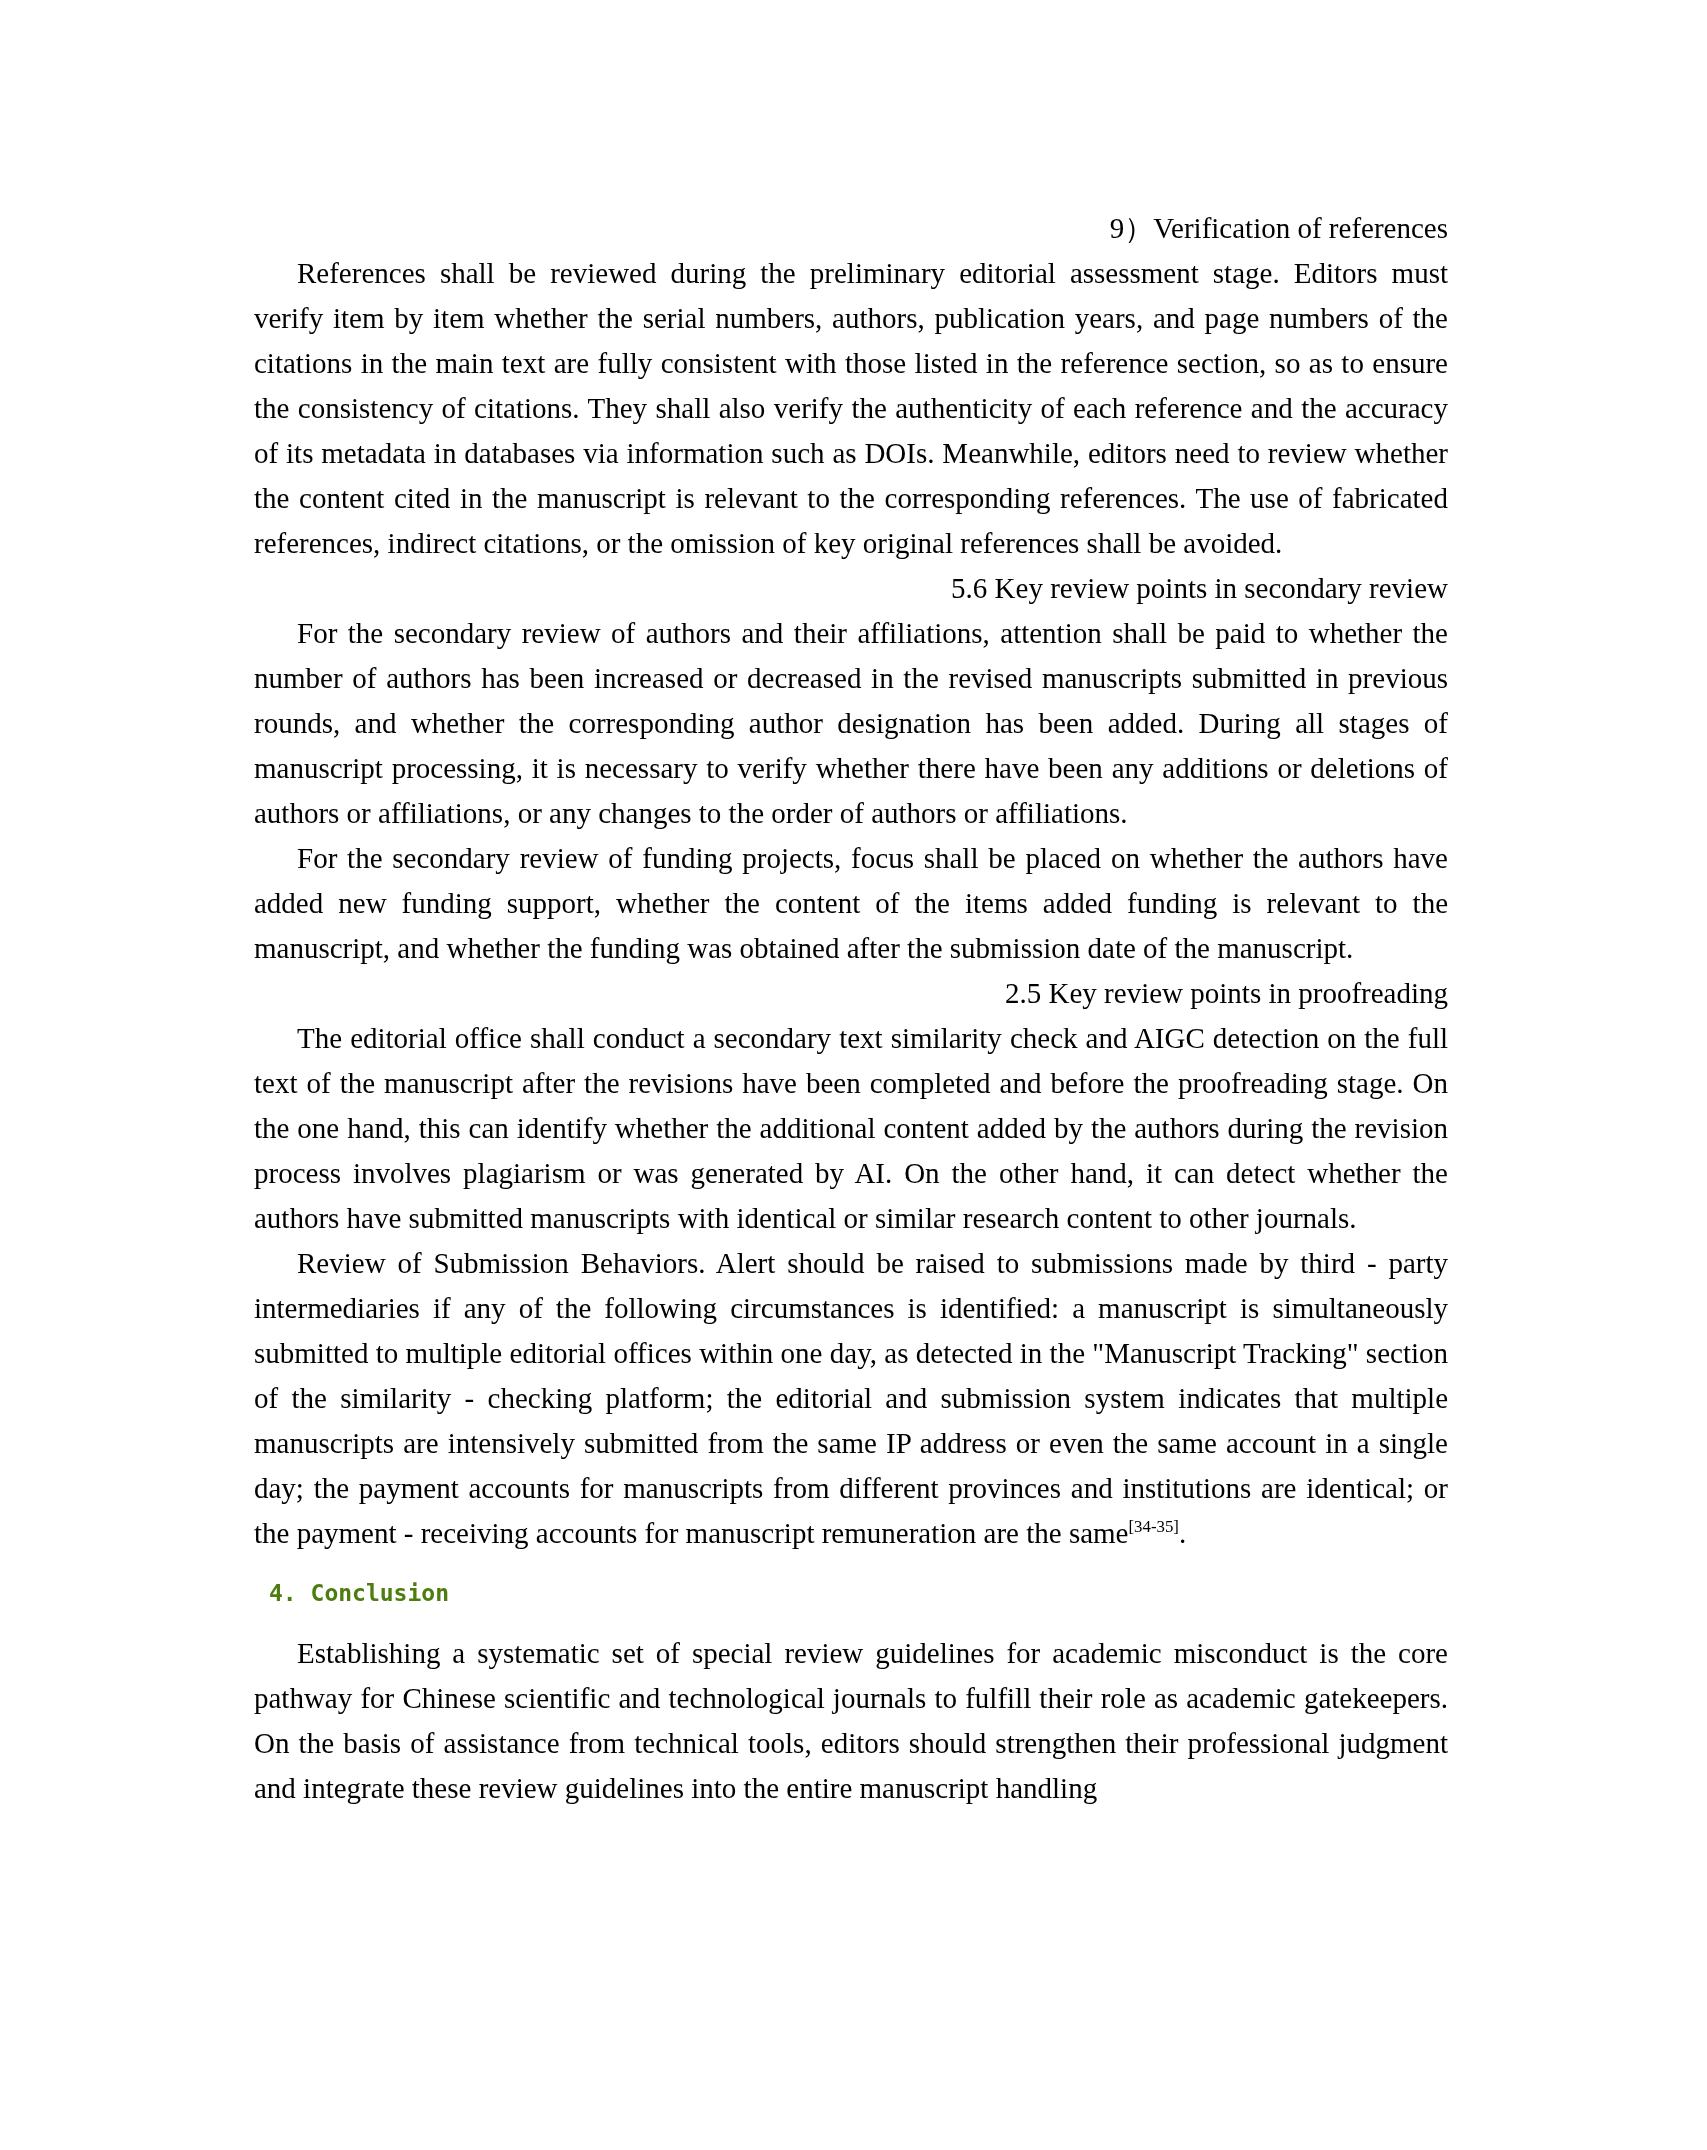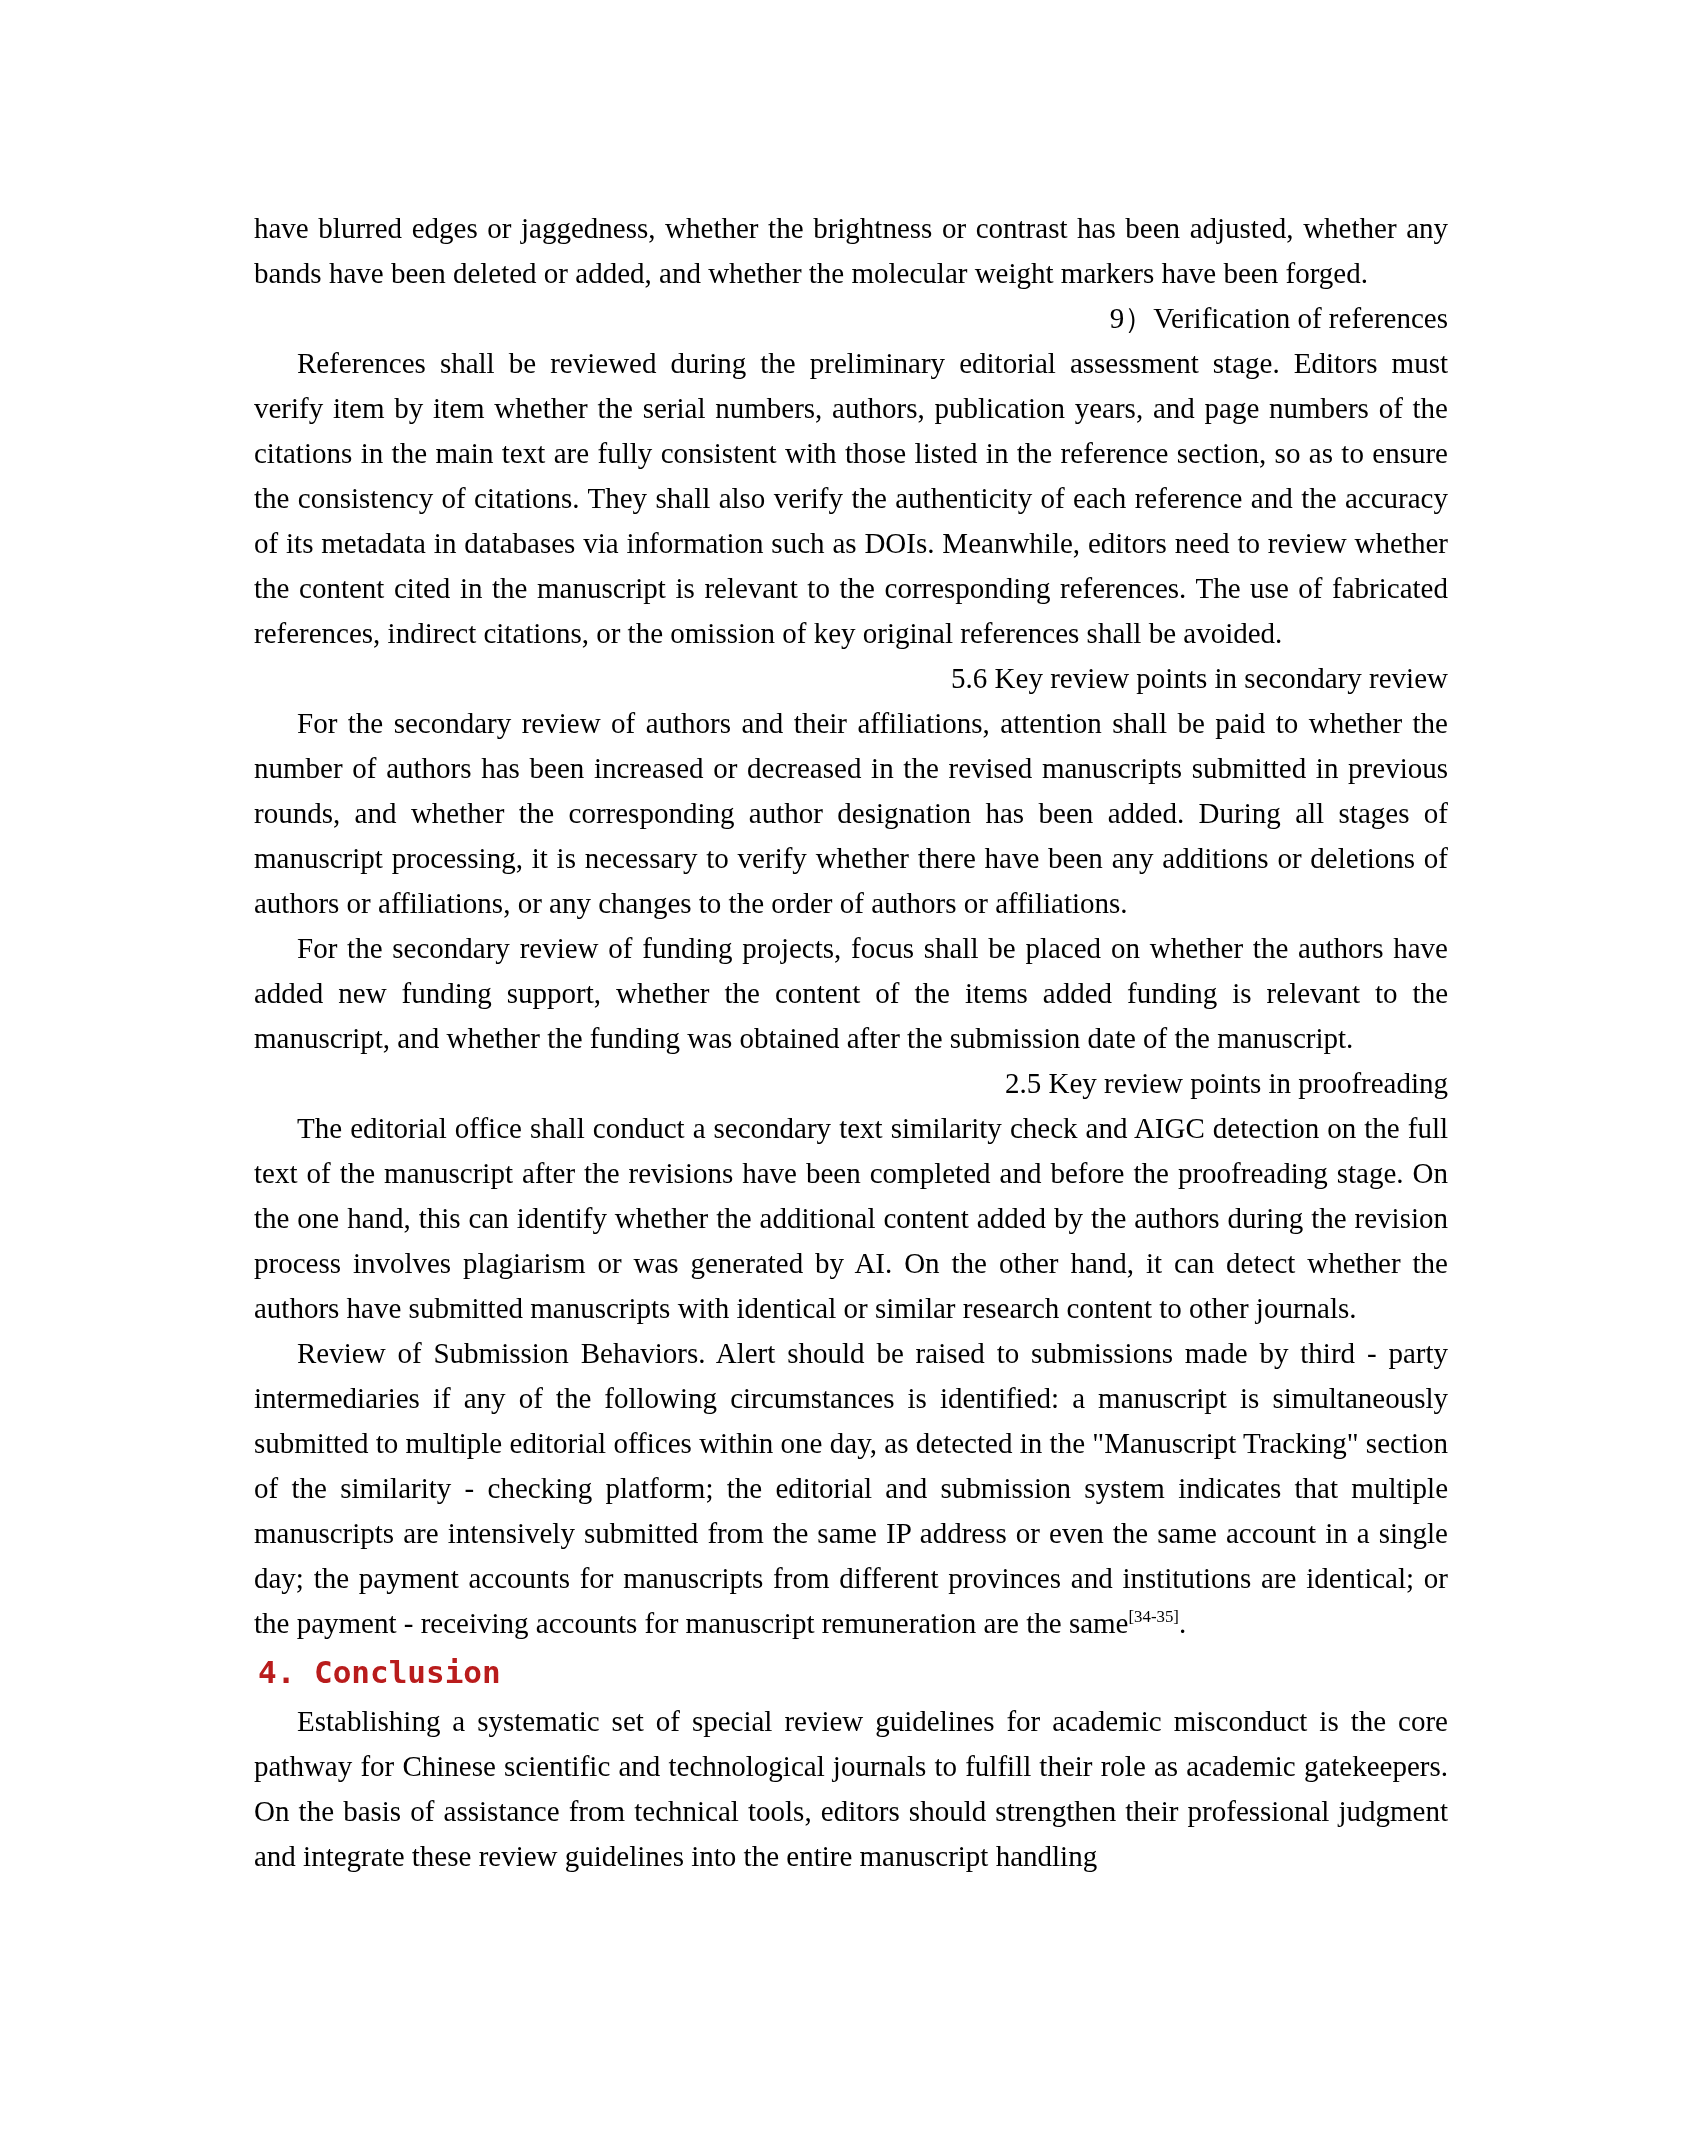--- a/index.html
+++ b/index.html
@@ -33,41 +33,40 @@
   }
   p.section-heading {
     margin: 0;
     font-family: "Liberation Serif", "DejaVu Serif", serif;
     font-size: 29px;
     line-height: 45px;
     color: #000000;
     text-align: right;
   }
   p.chapter-heading {
-    margin: 4px;
+    margin: 15px;
     font-family: "DejaVu Sans Mono", "Liberation Mono", monospace;
     font-weight: bold;
-    font-size: 31px;
+    font-size: 23px;
     line-height: 45px;
-    color: #b91c1c;
+    color: #4d7c0f;
     text-align: left;
     white-space: pre-wrap;
   }
   sup.cite {
     font-size: 0.58em;
     line-height: 0;
     vertical-align: super;
   }
 </style>
 </head>
 <body>
 
 <div class="page">
   <div class="content" id="content">
-      <p class="body-par">have blurred edges or jaggedness, whether the brightness or contrast has been adjusted, whether any bands have been deleted or added, and whether the molecular weight markers have been forged.</p>
       <p class="section-heading">9）Verification of references</p>
       <p class="body-par indent">References shall be reviewed during the preliminary editorial assessment stage. Editors must verify item by item whether the serial numbers, authors, publication years, and page numbers of the citations in the main text are fully consistent with those listed in the reference section, so as to ensure the consistency of citations. They shall also verify the authenticity of each reference and the accuracy of its metadata in databases via information such as DOIs. Meanwhile, editors need to review whether the content cited in the manuscript is relevant to the corresponding references. The use of fabricated references, indirect citations, or the omission of key original references shall be avoided.</p>
       <p class="section-heading">5.6 Key review points in secondary review</p>
       <p class="body-par indent">For the secondary review of authors and their affiliations, attention shall be paid to whether the number of authors has been increased or decreased in the revised manuscripts submitted in previous rounds, and whether the corresponding author designation has been added. During all stages of manuscript processing, it is necessary to verify whether there have been any additions or deletions of authors or affiliations, or any changes to the order of authors or affiliations.</p>
       <p class="body-par indent">For the secondary review of funding projects, focus shall be placed on whether the authors have added new funding support, whether the content of the items added funding is relevant to the manuscript, and whether the funding was obtained after the submission date of the manuscript.</p>
       <p class="section-heading">2.5 Key review points in proofreading</p>
       <p class="body-par indent">The editorial office shall conduct a secondary text similarity check and AIGC detection on the full text of the manuscript after the revisions have been completed and before the proofreading stage. On the one hand, this can identify whether the additional content added by the authors during the revision process involves plagiarism or was generated by AI. On the other hand, it can detect whether the authors have submitted manuscripts with identical or similar research content to other journals.</p>
       <p class="body-par indent"><span>Review of Submission Behaviors. Alert should be raised to submissions made by third - party intermediaries if any of the following circumstances is identified: a manuscript is simultaneously submitted to multiple editorial offices within one day, as detected in the "Manuscript Tracking" section of the similarity - checking platform; the editorial and submission system indicates that multiple manuscripts are intensively submitted from the same IP address or even the same account in a single day; the payment accounts for manuscripts from different provinces and institutions are identical; or the payment - receiving accounts for manuscript remuneration are the same</span><sup class="cite">[34-35]</sup><span>.</span></p>
       <p class="chapter-heading">4. Conclusion</p>
       <p class="body-par indent">Establishing a systematic set of special review guidelines for academic misconduct is the core pathway for Chinese scientific and technological journals to fulfill their role as academic gatekeepers. On the basis of assistance from technical tools, editors should strengthen their professional judgment and integrate these review guidelines into the entire manuscript handling</p>

